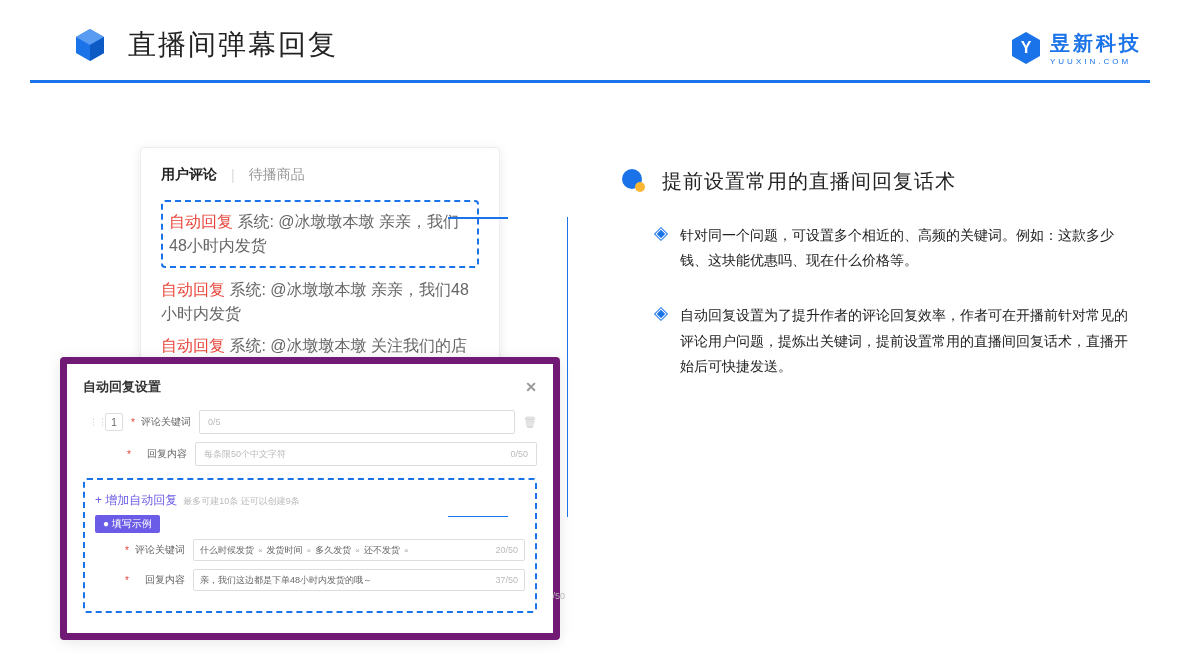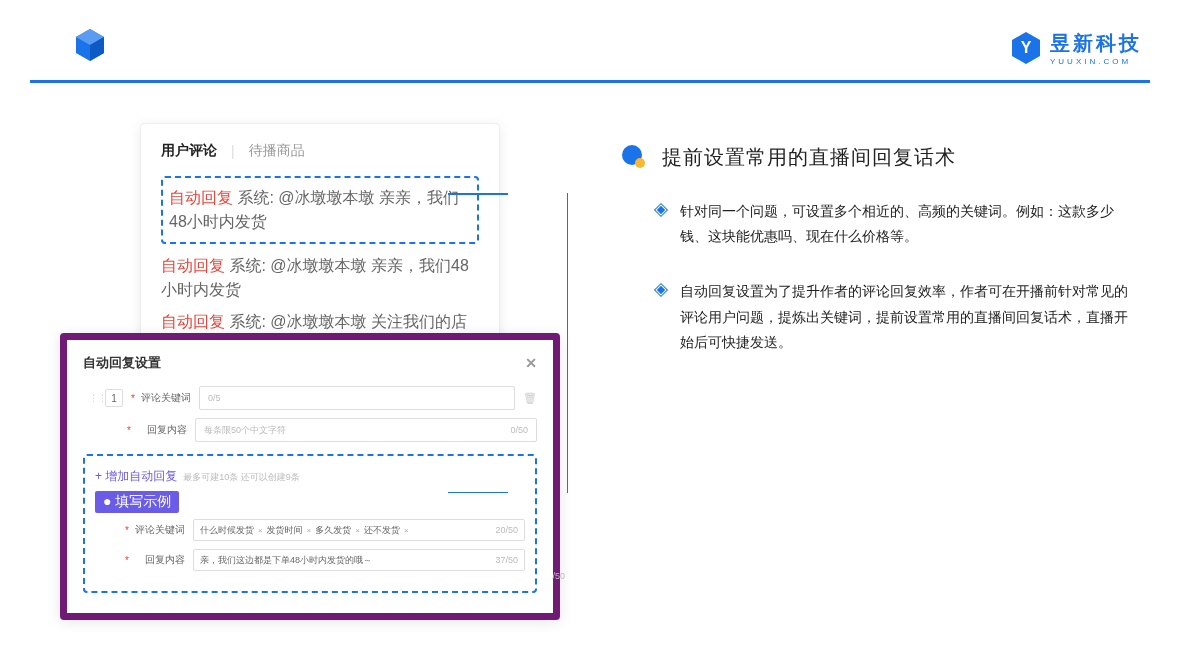--- a/index.html
+++ b/index.html
@@ -6,21 +6,21 @@
 body{font-family:"Microsoft YaHei","PingFang SC",sans-serif;background:#fff;width:1180px;height:664px;overflow:hidden;position:relative;}
 .header{display:flex;align-items:center;padding:25px 40px 15px 40px;border-bottom:3px solid #1a73e8;margin:0 30px;}
 .cube-icon{width:40px;height:40px;margin-right:18px;position:relative;}
 .cube-icon svg{width:100%;height:100%;}
 .page-title{font-size:28px;font-weight:500;color:#222;letter-spacing:2px;}
 .brand{position:absolute;right:38px;top:30px;display:flex;align-items:center;}
 .brand-logo{width:36px;height:36px;margin-right:6px;}
 .brand-text{display:flex;flex-direction:column;}
 .brand-name{color:#1a73e8;font-size:20px;font-weight:700;letter-spacing:3px;}
 .brand-sub{color:#1a73e8;font-size:8px;letter-spacing:3px;}
-.main{display:flex;padding:40px 40px 0 60px;gap:60px;}
+.main{display:flex;padding:40px 40px 0 60px;gap:60px;margin-top:24px;}
 .left-col{width:500px;position:relative;}
 .right-col{width:520px;padding-top:20px;}
 .comment-card{background:#fff;border:1px solid #eee;box-shadow:0 2px 12px rgba(0,0,0,0.08);border-radius:4px;padding:18px 20px 40px 20px;width:360px;margin-left:80px;position:relative;}
 .tabs{display:flex;gap:0;font-size:14px;margin-bottom:16px;align-items:center;}
 .tab{color:#999;}
 .tab.active{color:#222;font-weight:600;}
 .tab-divider{margin:0 14px;color:#ddd;}
 .highlight-box{border:2px dashed #1a73e8;border-radius:4px;padding:8px 6px;margin-bottom:10px;}
 .comment-line{font-size:16px;color:#666;line-height:1.5;margin-bottom:8px;}
 .comment-line:last-child{margin-bottom:0;}
@@ -32,21 +32,21 @@
 .drag{width:8px;font-size:9px;color:#ccc;}
 .idx-box{width:18px;height:18px;border:1px solid #ddd;border-radius:2px;display:flex;align-items:center;justify-content:center;font-size:10px;margin:0 8px;}
 .red-dot{color:#e8443a;margin-right:4px;}
 .label{width:52px;text-align:right;margin-right:8px;}
 .input-box{flex:1;height:24px;border:1px solid #ddd;border-radius:2px;padding:0 8px;display:flex;align-items:center;justify-content:space-between;font-size:9px;color:#bbb;}
 .counter{color:#bbb;font-size:9px;}
 .trash{margin-left:8px;color:#ccc;font-size:11px;}
 .example-box{border:2px dashed #1a73e8;border-radius:4px;padding:10px 10px 12px 10px;margin-top:12px;position:relative;}
 .add-link{color:#6b5ce7;font-size:12px;}
 .hint{color:#bbb;font-size:9px;margin-left:6px;}
-.example-badge{background:#6b5ce7;color:#fff;font-size:14px;padding:2px 8px;border-radius:2px;display:inline-block;margin:6px 0;}
+.example-badge{background:#6b5ce7;color:#fff;font-size:10px;padding:2px 8px;border-radius:2px;display:inline-block;margin:6px 0;}
 .tag-input{flex:1;height:22px;border:1px solid #ddd;border-radius:2px;padding:0 6px;display:flex;align-items:center;gap:4px;font-size:9px;}
 .tag{color:#666;}
 .tag-x{color:#aaa;font-size:8px;}
 .tag-counter{margin-left:auto;color:#bbb;}
 .filled-text{color:#666;flex:1;}
 .extra-counter{position:absolute;right:-30px;bottom:10px;font-size:9px;color:#bbb;}
 .connector{position:absolute;border:1.5px solid #1a73e8;pointer-events:none;}
 .conn1{left:448px;top:70px;width:60px;height:300px;border-left:none;border-bottom:none;border-top:none;border-right:1.5px solid #1a73e8;}
 .conn1::before{content:"";position:absolute;left:-60px;top:0;width:60px;height:1.5px;background:#1a73e8;}
 .conn1::after{content:"";position:absolute;left:-60px;bottom:0;width:60px;height:1.5px;background:#1a73e8;}
@@ -63,20 +63,21 @@
 <body>
 
 <div class="header">
   <div class="cube-icon">
     <svg viewBox="0 0 40 40">
         <path d="M20 4 L34 12 L34 28 L20 36 L6 28 L6 12 Z" fill="#1a73e8"></path>
         <path d="M20 4 L34 12 L20 20 L6 12 Z" fill="#5a9cf2"></path>
         <path d="M20 20 L34 12 L34 28 L20 36 Z" fill="#0d5ac4"></path>
       </svg>
   </div>
+  <div class="page-title">直播间弹幕回复</div>
 </div>
 
 <div class="brand">
   <div class="brand-logo">
     <svg viewBox="0 0 36 36">
         <path d="M18 2 L32 10 L32 26 L18 34 L4 26 L4 10 Z" fill="#1a73e8"></path>
         <text x="18" y="23" text-anchor="middle" fill="#fff" font-size="16" font-weight="bold">Y</text>
       </svg>
   </div>
   <div class="brand-text">

